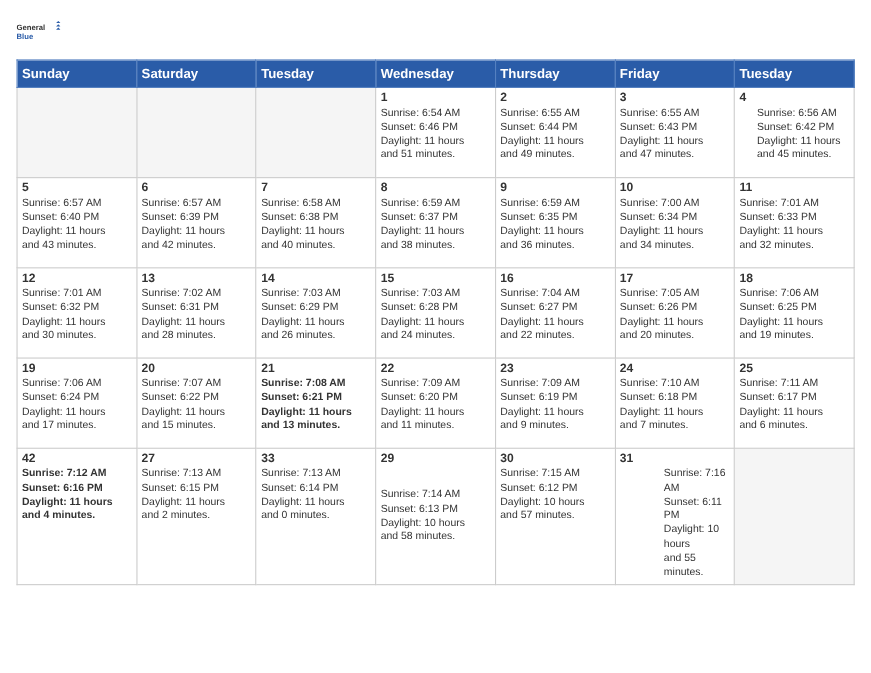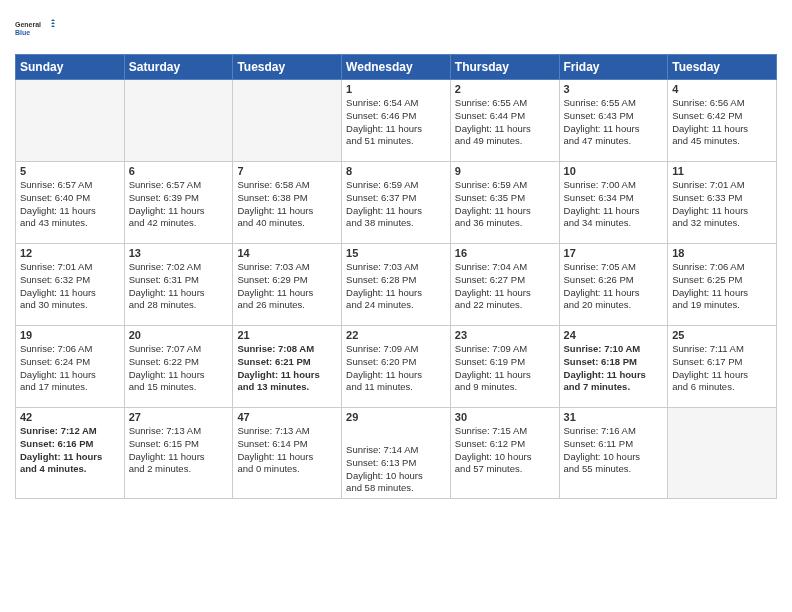--- a/index.html
+++ b/index.html
@@ -131,21 +131,21 @@
           </td>
           <td>
             <span class="day-num">3</span>
             <div class="cell-text" style="white-space: pre-line;">Sunrise: 6:55 AM
 Sunset: 6:43 PM
 Daylight: 11 hours
 and 47 minutes.</div>
           </td>
           <td>
             <span class="day-num">4</span>
-            <div class="cell-text" style="white-space: pre-line;">Sunrise: 6:56 AM
+            <div class="cell-text" style="white-space: pre-line; margin-left: 16px;">Sunrise: 6:56 AM
 Sunset: 6:42 PM
 Daylight: 11 hours
 and 45 minutes.</div>
           </td>
         </tr>
         <tr>
           <td>
             <span class="day-num">5</span>
             <div class="cell-text" style="white-space: pre-line;">Sunrise: 6:57 AM
 Sunset: 6:40 PM
@@ -277,21 +277,21 @@
           </td>
           <td>
             <span class="day-num">23</span>
             <div class="cell-text" style="white-space: pre-line;">Sunrise: 7:09 AM
 Sunset: 6:19 PM
 Daylight: 11 hours
 and 9 minutes.</div>
           </td>
           <td>
             <span class="day-num">24</span>
-            <div class="cell-text" style="white-space: pre-line; font-weight: bold;">Sunrise: 7:10 AM
+            <div class="cell-text" style="white-space: pre-line;">Sunrise: 7:10 AM
 Sunset: 6:18 PM
 Daylight: 11 hours
 and 7 minutes.</div>
           </td>
           <td>
             <span class="day-num">25</span>
             <div class="cell-text" style="white-space: pre-line;">Sunrise: 7:11 AM
 Sunset: 6:17 PM
 Daylight: 11 hours
 and 6 minutes.</div>
@@ -306,21 +306,21 @@
 and 4 minutes.</div>
           </td>
           <td>
             <span class="day-num">27</span>
             <div class="cell-text" style="white-space: pre-line;">Sunrise: 7:13 AM
 Sunset: 6:15 PM
 Daylight: 11 hours
 and 2 minutes.</div>
           </td>
           <td>
-            <span class="day-num">47</span>
+            <span class="day-num">33</span>
             <div class="cell-text" style="white-space: pre-line;">Sunrise: 7:13 AM
 Sunset: 6:14 PM
 Daylight: 11 hours
 and 0 minutes.</div>
           </td>
           <td>
             <span class="day-num">29</span>
             <div class="cell-text" style="white-space: pre-line; margin-top: 21px;">Sunrise: 7:14 AM
 Sunset: 6:13 PM
 Daylight: 10 hours
@@ -328,21 +328,21 @@
           </td>
           <td>
             <span class="day-num">30</span>
             <div class="cell-text" style="white-space: pre-line;">Sunrise: 7:15 AM
 Sunset: 6:12 PM
 Daylight: 10 hours
 and 57 minutes.</div>
           </td>
           <td>
             <span class="day-num">31</span>
-            <div class="cell-text" style="white-space: pre-line;">Sunrise: 7:16 AM
+            <div class="cell-text" style="white-space: pre-line; margin-left: 40px;">Sunrise: 7:16 AM
 Sunset: 6:11 PM
 Daylight: 10 hours
 and 55 minutes.</div>
           </td>
           <td class="empty"></td>
         </tr>
       </tbody>
   </table>
 </div>
 

